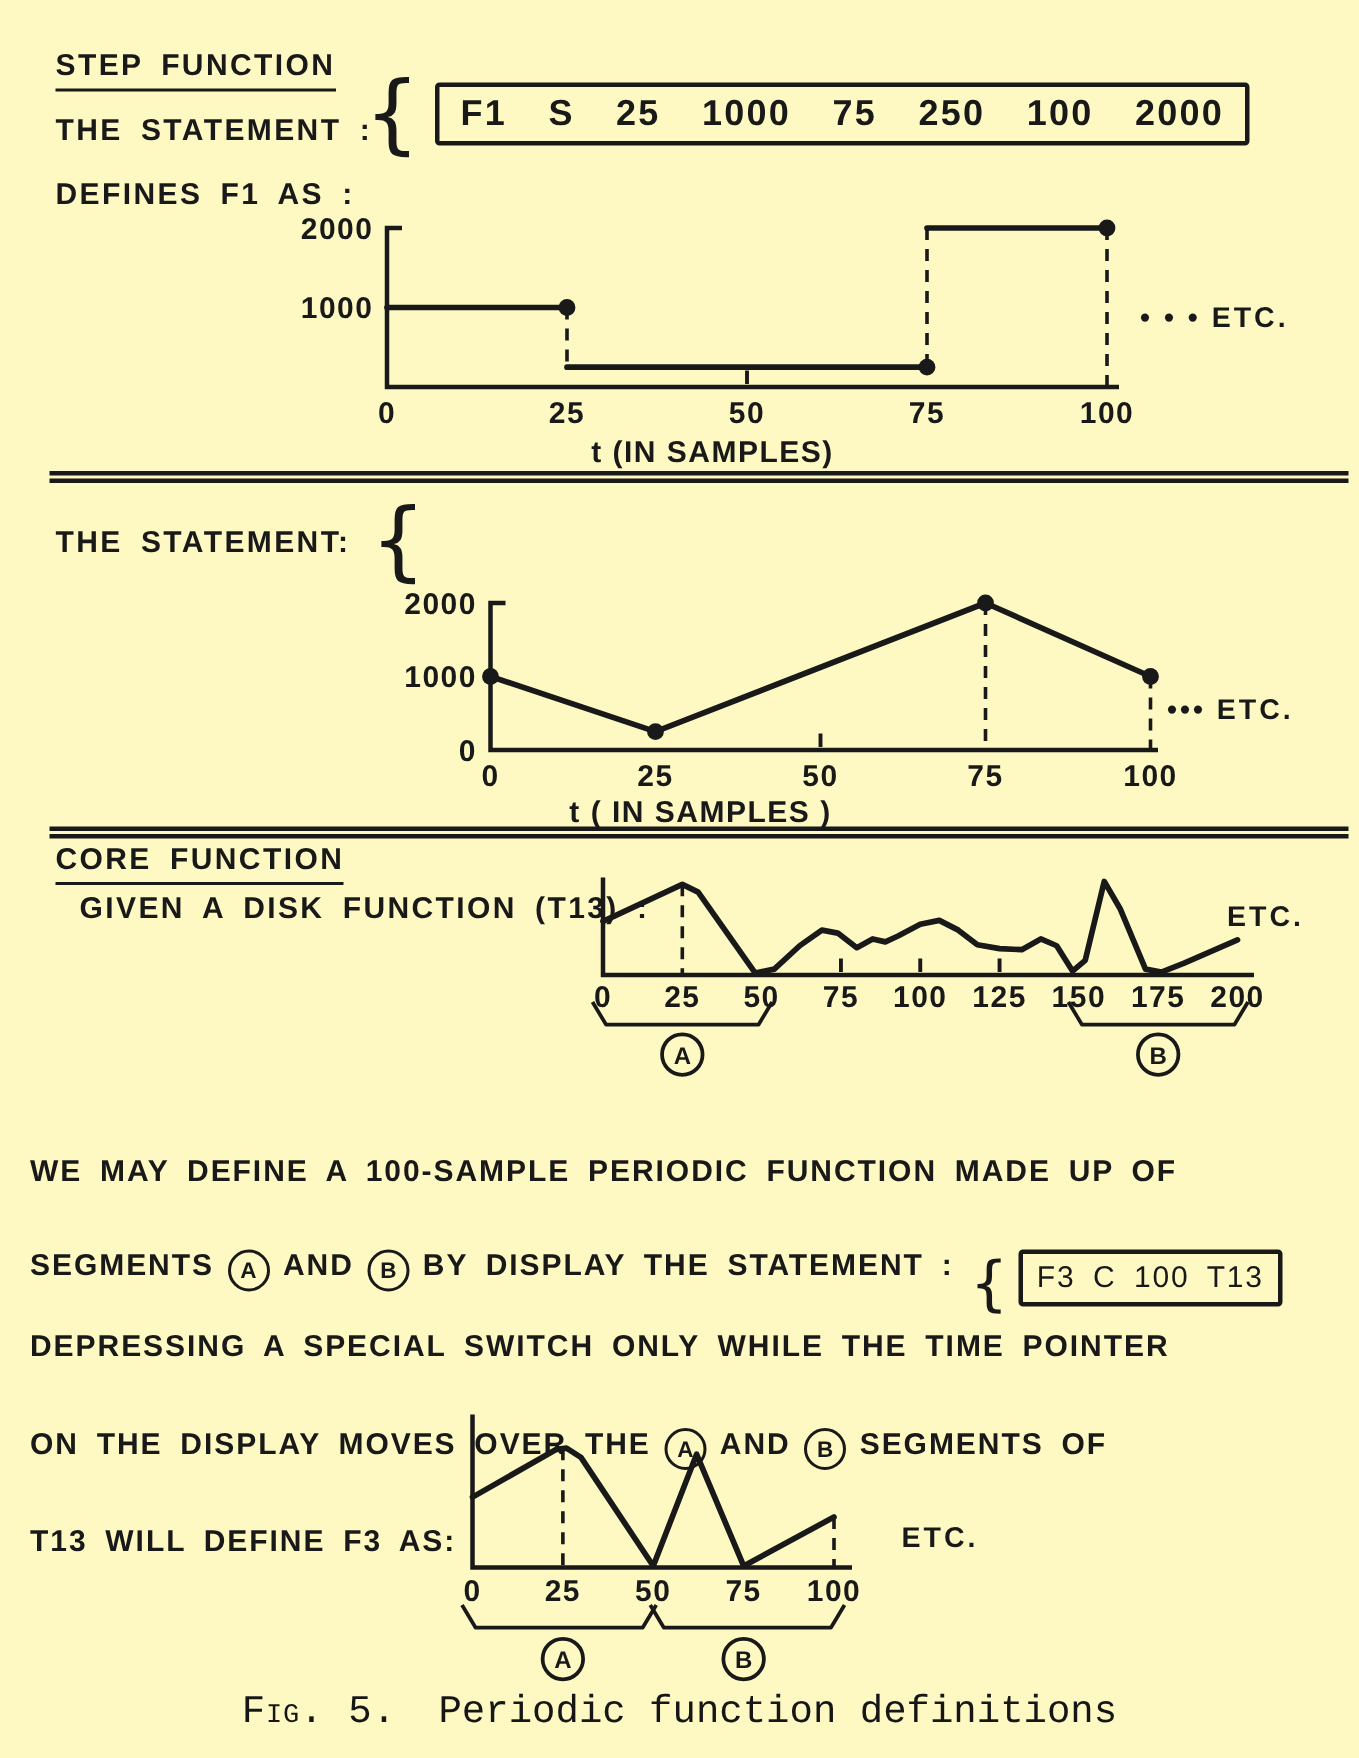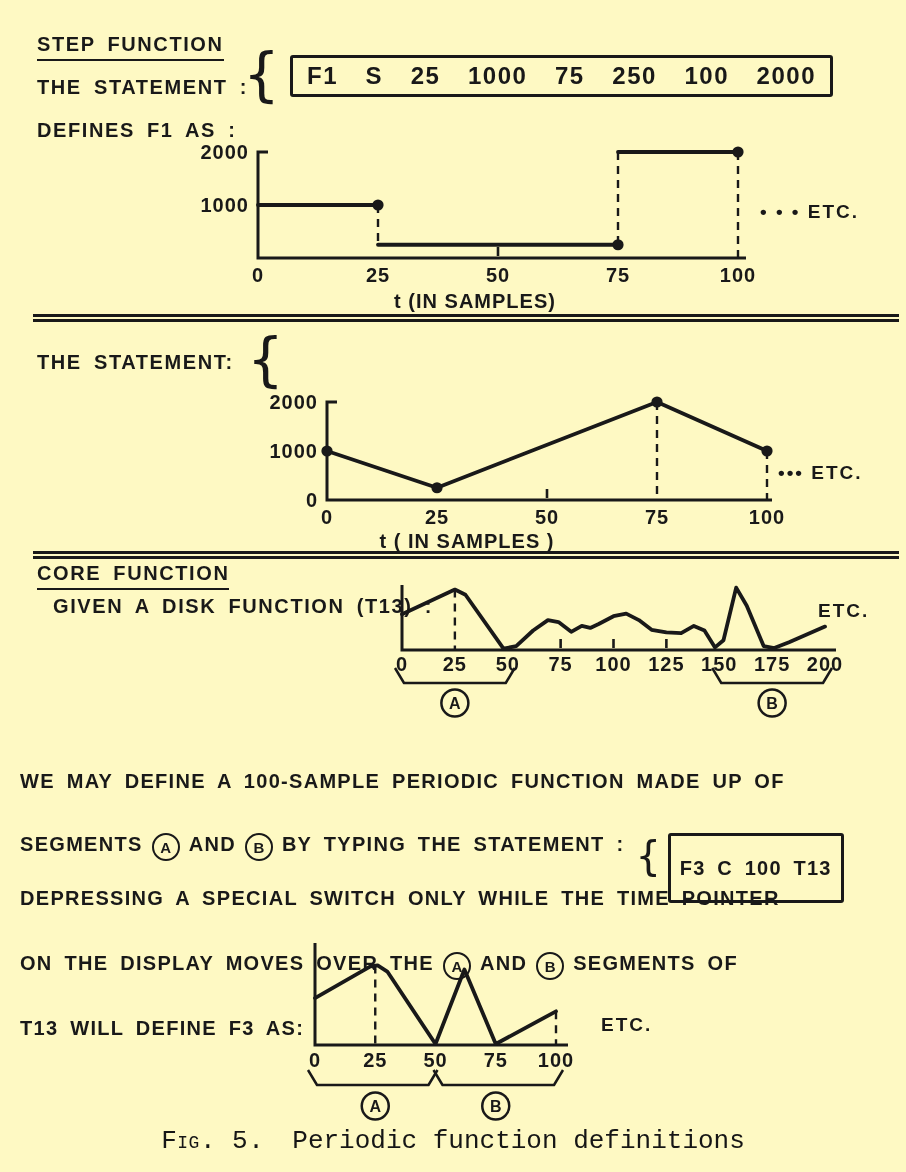--- a/index.html
+++ b/index.html
@@ -37,22 +37,22 @@
   .circ{
     flex:0 0 auto; width:24px; height:24px; border:2.6px solid #191919;
     border-radius:50%; display:inline-flex; align-items:center; justify-content:center;
     font-size:15px; font-weight:bold; letter-spacing:0; line-height:1;
   }
   .inline-brace{
     font-size:40px; font-weight:400; font-family:"DejaVu Sans",sans-serif;
     letter-spacing:0; margin:0 -2px 0 2px;
   }
   .stmt-box-inline{
-    border:3.3px solid #191919; border-radius:3px; padding:18px 9px;
-    font-weight:bold; font-size:20px; letter-spacing:1.2px; word-spacing:5px;
+    border:3.3px solid #191919; border-radius:3px; padding:2px 9px;
+    font-weight:normal; font-size:20px; letter-spacing:1.2px; word-spacing:5px;
     text-align:left; text-align-last:auto; line-height:28px; white-space:pre;
   }
   .caption{
     position:absolute; left:0; width:100%; text-align:center;
     font-family:Liberation Mono, monospace; font-size:26px; color:#161616;
   }
   .cap-label{font-variant:small-caps; letter-spacing:0.5px;}
   .cap-text{margin-left:28px;}
   svg.chart{position:absolute; overflow:visible;}
   .ax{stroke:#191919; stroke-width:3; fill:none;}
@@ -154,21 +154,21 @@
       <text x="430" y="42" class="etc">ETC.</text>
     </svg>
 
   <div class="para para1 abs" style="left:20px; top:734px; width:886px;">
     <div class="pline"><span>WE MAY DEFINE A 100-SAMPLE PERIODIC FUNCTION MADE UP OF</span></div>
     <div class="pline" style="height:46px;">
       <span>SEGMENTS</span>
       <span class="circ">A</span>
       <span>AND</span>
       <span class="circ">B</span>
-      <span>BY TYPING THE STATEMENT :</span>
+      <span>BY DISPLAY THE STATEMENT :</span>
       <span class="inline-brace">{</span>
       <span class="stmt-box-inline">F3 C 100 T13</span>
     </div>
   </div>
 
   <div class="para para2 abs" style="left:20px; top:851px; width:886px;">
     <div class="pline"><span>DEPRESSING A SPECIAL SWITCH ONLY WHILE THE TIME POINTER</span></div>
     <div class="pline">
       <span>ON THE DISPLAY MOVES OVER THE</span>
       <span class="circ">A</span>

